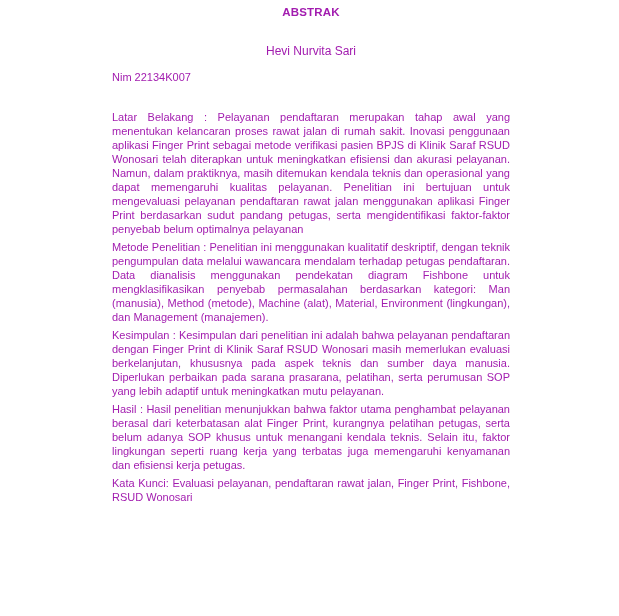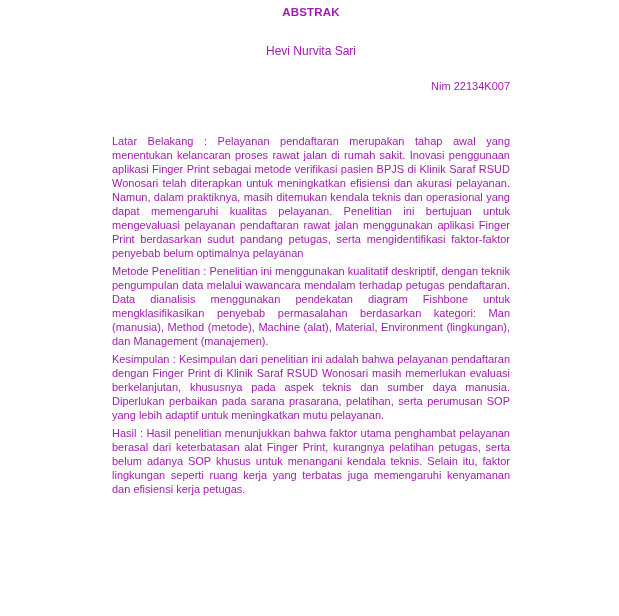--- a/index.html
+++ b/index.html
@@ -28,34 +28,34 @@
     line-height: 14px;
     letter-spacing: 0.2px;
   }
   .author-line {
     margin-top: 25px;
     text-align: center;
     font-size: 12px;
     line-height: 14px;
   }
   .nim-line {
-    margin-top: 21px;
-    text-align: right;
+    margin-top: 12px;
+    text-align: left;
     font-size: 11px;
     line-height: 14px;
   }
   .thesis-title {
     margin-top: 29px;
     text-align: center;
     font-weight: bold;
     font-size: 11.5px;
     line-height: 14.5px;
   }
   .body-block {
-    margin-top: 41px;
+    margin-top: 26px;
   }
   .para {
     margin: 0 0 4px 0;
     font-size: 11px;
     line-height: 14px;
     text-align: justify;
     text-justify: inter-word;
   }
   .para:last-child {
     margin-bottom: 0;
@@ -76,16 +76,17 @@
 
     <div class="body-block">
       <p class="para">Latar Belakang : Pelayanan pendaftaran merupakan tahap awal yang menentukan kelancaran proses rawat jalan di rumah sakit. Inovasi penggunaan aplikasi Finger Print sebagai metode verifikasi pasien BPJS di Klinik Saraf RSUD Wonosari telah diterapkan untuk meningkatkan efisiensi dan akurasi pelayanan. Namun, dalam praktiknya, masih ditemukan kendala teknis dan operasional yang dapat memengaruhi kualitas pelayanan. Penelitian ini bertujuan untuk mengevaluasi pelayanan pendaftaran rawat jalan menggunakan aplikasi Finger Print berdasarkan sudut pandang petugas, serta mengidentifikasi faktor-faktor penyebab belum optimalnya pelayanan</p>
 
       <p class="para">Metode Penelitian : Penelitian ini menggunakan kualitatif deskriptif, dengan teknik pengumpulan data melalui wawancara mendalam terhadap petugas pendaftaran. Data dianalisis menggunakan pendekatan diagram Fishbone untuk mengklasifikasikan penyebab permasalahan berdasarkan kategori: Man (manusia), Method (metode), Machine (alat), Material, Environment (lingkungan), dan Management (manajemen).</p>
 
       <p class="para">Kesimpulan : Kesimpulan dari penelitian ini adalah bahwa pelayanan pendaftaran dengan Finger Print di Klinik Saraf RSUD Wonosari masih memerlukan evaluasi berkelanjutan, khususnya pada aspek teknis dan sumber daya manusia. Diperlukan perbaikan pada sarana prasarana, pelatihan, serta perumusan SOP yang lebih adaptif untuk meningkatkan mutu pelayanan.</p>
 
       <p class="para">Hasil : Hasil penelitian menunjukkan bahwa faktor utama penghambat pelayanan berasal dari keterbatasan alat Finger Print, kurangnya pelatihan petugas, serta belum adanya SOP khusus untuk menangani kendala teknis. Selain itu, faktor lingkungan seperti ruang kerja yang terbatas juga memengaruhi kenyamanan dan efisiensi kerja petugas.</p>
 
+      <p class="para">Kata Kunci: Evaluasi pelayanan, pendaftaran rawat jalan, Finger Print, Fishbone, RSUD Wonosari</p>
     </div>
 
   </div>
 </div>
 
 </body></html>

